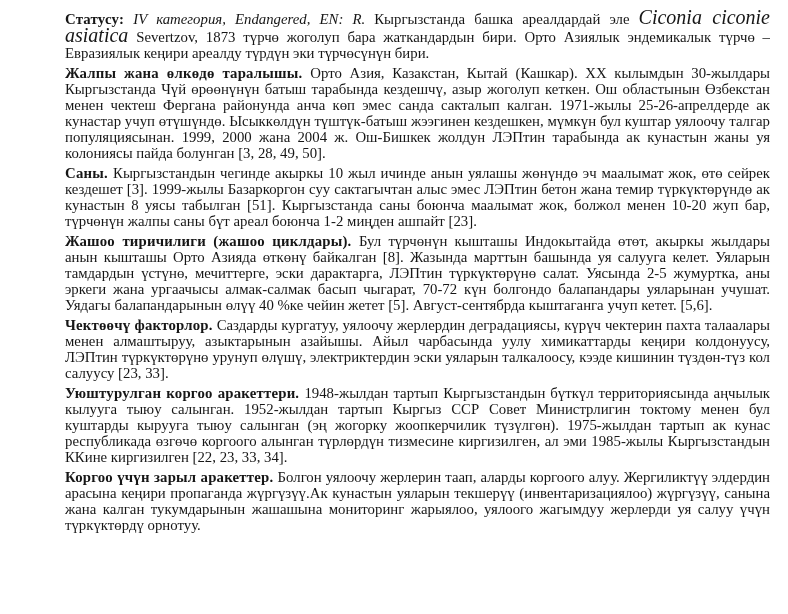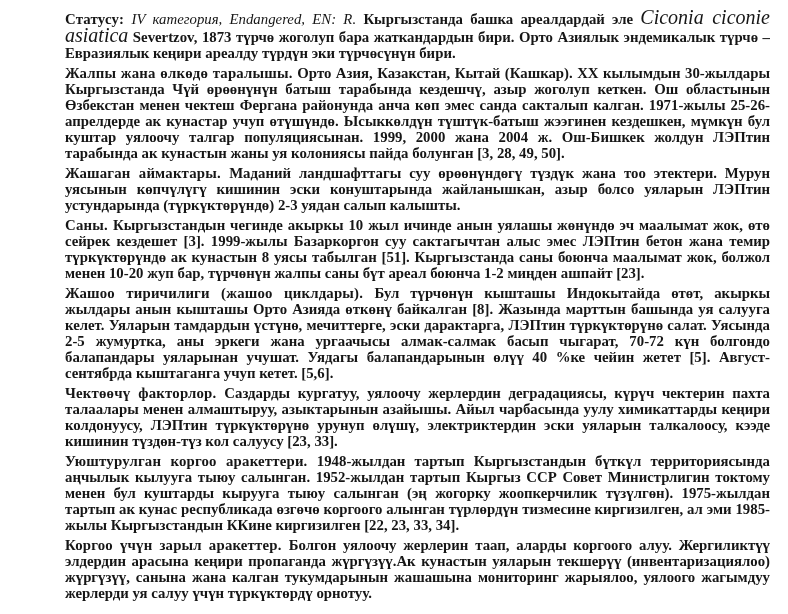--- a/index.html
+++ b/index.html
@@ -36,30 +36,29 @@
     font-style: italic;
     margin-top: 45px;
   }
   .seg-italic-species {
     font-style: italic;
     font-family: Liberation Serif, serif;
     font-size: 20px;
   }
   .seg-regular {
     font-style: normal;
-    font-weight: bold;
+    font-weight: normal;
   }
 </style>
 </head>
 <body>
 
 <div class="page">
   <div id="paragraphs">
       <p class="para"><span class="seg-bold">Статусу: </span><span class="seg-italic">IV категория, Endangered, EN: R. </span><span class="seg-regular">Кыргызстанда башка ареалдардай эле </span><span class="seg-italic-species">Ciconia ciconie asiatica</span><span class="seg-regular"> Severtzov, 1873 түрчө жоголуп бара жаткандардын бири. Орто Азиялык эндемикалык түрчө – Евразиялык кеңири ареалду түрдүн эки түрчөсүнүн бири.</span></p>
       <p class="para"><span class="seg-bold">Жалпы жана өлкөдө таралышы. </span><span class="seg-regular">Орто Азия, Казакстан, Кытай (Кашкар). XX кылымдын 30-жылдары Кыргызстанда Чүй өрөөнүнүн батыш тарабында кездешчү, азыр жоголуп кеткен. Ош областынын Өзбекстан менен чектеш Фергана районунда анча көп эмес санда сакталып калган. 1971-жылы 25-26-апрелдерде ак кунастар учуп өтүшүндө. Ысыккөлдүн түштүк-батыш жээгинен кездешкен, мүмкүн бул куштар уялоочу талгар популяциясынан. 1999, 2000 жана 2004 ж. Ош-Бишкек жолдун ЛЭПтин тарабында ак кунастын жаны уя колониясы пайда болунган [3, 28, 49, 50].</span></p>
-      <p class="para"><span class="seg-bold">Жашаган аймактары. </span><span class="seg-regular">Маданий ландшафттагы суу өрөөнүндөгү түздүк жана тоо этектери. Мурун уясынын көпчүлүгү кишинин эски конуштарында жайланышкан, азыр болсо уяларын ЛЭПтин устундарында (түркүктөрүндө) 2-3 уядан салып калышты.</span></p>
       <p class="para"><span class="seg-bold">Саны. </span><span class="seg-regular">Кыргызстандын чегинде акыркы 10 жыл ичинде анын уялашы жөнүндө эч маалымат жок, өтө сейрек кездешет [3]. 1999-жылы Базаркоргон суу сактагычтан алыс эмес ЛЭПтин бетон жана темир түркүктөрүндө ак кунастын 8 уясы табылган [51]. Кыргызстанда саны боюнча маалымат жок, болжол менен 10-20 жуп бар, түрчөнүн жалпы саны бүт ареал боюнча 1-2 миңден ашпайт [23].</span></p>
       <p class="para"><span class="seg-bold">Жашоо тиричилиги (жашоо циклдары). </span><span class="seg-regular">Бул түрчөнүн кышташы Индокытайда өтөт, акыркы жылдары анын кышташы Орто Азияда өткөнү байкалган [8]. Жазында марттын башында уя салууга келет. Уяларын тамдардын үстүнө, мечиттерге, эски дарактарга, ЛЭПтин түркүктөрүнө салат. Уясында 2-5 жумуртка, аны эркеги жана ургаачысы алмак-салмак басып чыгарат, 70-72 күн болгондо балапандары уяларынан учушат. Уядагы балапандарынын өлүү 40 %ке чейин жетет [5]. Август-сентябрда кыштаганга учуп кетет. [5,6].</span></p>
       <p class="para"><span class="seg-bold">Чектөөчү факторлор. </span><span class="seg-regular">Саздарды кургатуу, уялоочу жерлердин деградациясы, күрүч чектерин пахта талаалары менен алмаштыруу, азыктарынын азайышы. Айыл чарбасында уулу химикаттарды кеңири колдонуусу, ЛЭПтин түркүктөрүнө урунуп өлүшү, электриктердин эски уяларын талкалоосу, кээде кишинин түздөн-түз кол салуусу [23, 33].</span></p>
       <p class="para"><span class="seg-bold">Уюштурулган коргоо аракеттери. </span><span class="seg-regular">1948-жылдан тартып Кыргызстандын бүткүл территориясында аңчылык кылууга тыюу салынган. 1952-жылдан тартып Кыргыз ССР Совет Министрлигин токтому менен бул куштарды кырууга тыюу салынган (эң жогорку жоопкерчилик түзүлгөн). 1975-жылдан тартып ак кунас республикада өзгөчө коргоого алынган түрлөрдүн тизмесине киргизилген, ал эми 1985-жылы Кыргызстандын ККине киргизилген [22, 23, 33, 34].</span></p>
       <p class="para"><span class="seg-bold">Коргоо үчүн зарыл аракеттер. </span><span class="seg-regular">Болгон уялоочу жерлерин таап, аларды коргоого алуу.  Жергиликтүү элдердин арасына кеңири пропаганда жүргүзүү.Ак кунастын уяларын текшерүү (инвентаризациялоо) жүргүзүү, санына жана калган тукумдарынын жашашына мониторинг жарыялоо, уялоого жагымдуу жерлерди уя салуу үчүн түркүктөрдү орнотуу.</span></p>
     </div>
 </div>
 
 </body></html>

